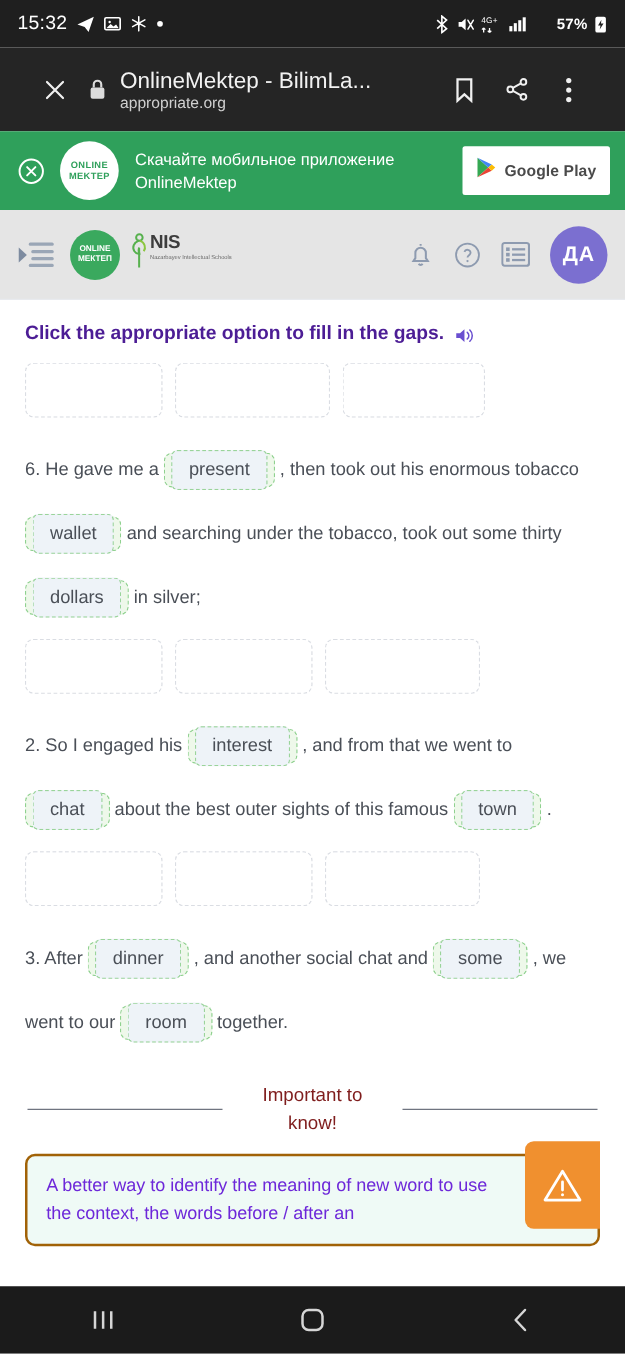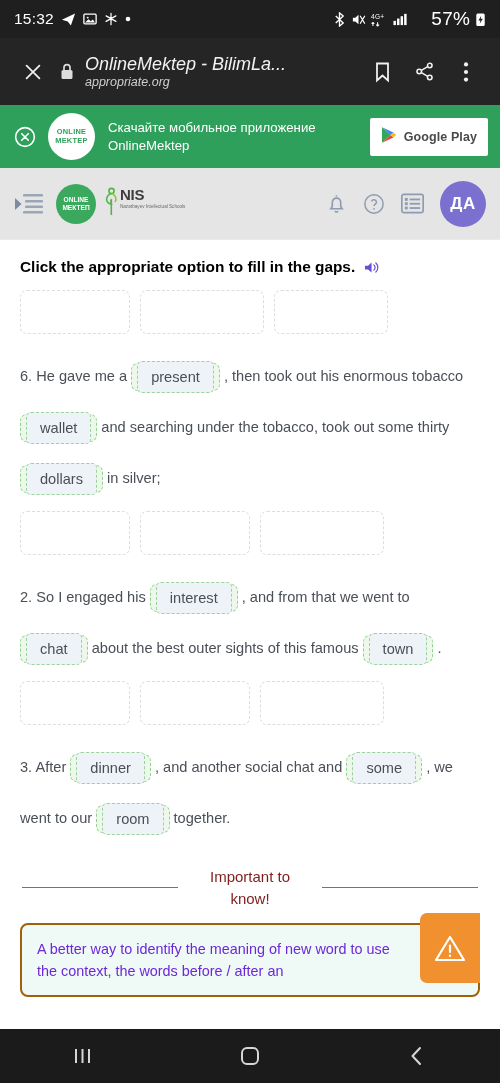--- a/index.html
+++ b/index.html
@@ -14,26 +14,26 @@
   
   .statusbar {
     height: 38px; background:#1f1f1f; color:#ffffff;
     display:flex; align-items:center; padding:0 14px;
     font-size: 15px; letter-spacing:.2px;
   }
   .sb-left { display:flex; align-items:center; gap:7px; }
   .sb-right { margin-left:auto; display:flex; align-items:center; gap:5px; }
   .sb-time { font-size:15.5px; font-weight:400; }
   .sb-ico { display:inline-flex; align-items:center; justify-content:center; }
-  .sb-pct { font-size:19px; margin-left:18px; }
+  .sb-pct { font-size:12px; margin-left:18px;font-weight:bold; }
 
   
   .browserbar {
     height: 67px; background:#252525; display:flex; align-items:center;
-    padding: 0 13px; gap: 0px; color:#fff;font-style:italic;
+    padding: 0 24px; gap: 0px; color:#fff;
   }
   .bb-close { width:40px; display:flex; align-items:center; justify-content:center; }
   .bb-lock  { width:28px; display:flex; align-items:center; justify-content:center; }
   .bb-titles { flex:1; min-width:0; padding-left:4px; }
   .bb-title {
     font-size:18px; color:#f2f2f2; white-space:nowrap;
     overflow:hidden; text-overflow:ellipsis; line-height:1.15;
   }
   .bb-url { font-size:12.5px; color:#cfcfcf; margin-top:1px; }
   .bb-act { width:42px; display:flex; align-items:center; justify-content:center; }
@@ -81,22 +81,22 @@
   .hdr-ico { color:#8e9bb0; display:flex; align-items:center; }
   .avatar {
     width:46px; height:46px; border-radius:50%; background:#7b6fd0;
     color:#fff; display:flex; align-items:center; justify-content:center;
     font-size:17px; font-weight:600; letter-spacing:.5px;
   }
 
   
   .content { padding: 18px 20px 0 20px; }
   .task-title {
-    font-size:15.4px; font-weight:bold; color:#000000;
-    display:flex; align-items:center; gap:9px; margin-bottom:14px;
+    font-size:15.4px; font-weight:bold; color:#4c1d95;
+    display:flex; align-items:flex-end; gap:9px; margin-bottom:14px;
   }
   .speaker { color:#6a4fd0; display:inline-flex; }
 
   .dropzones { display:flex; gap:10px; margin-bottom:17px; }
   .dz {
     height:44px; border:1px dashed #dadde3; border-radius:7px; background:#fff;
   }
   .dz.w1 { width:110px; } .dz.w2 { width:124px; } .dz.w3 { width:114px; }
 
   .sentence {

